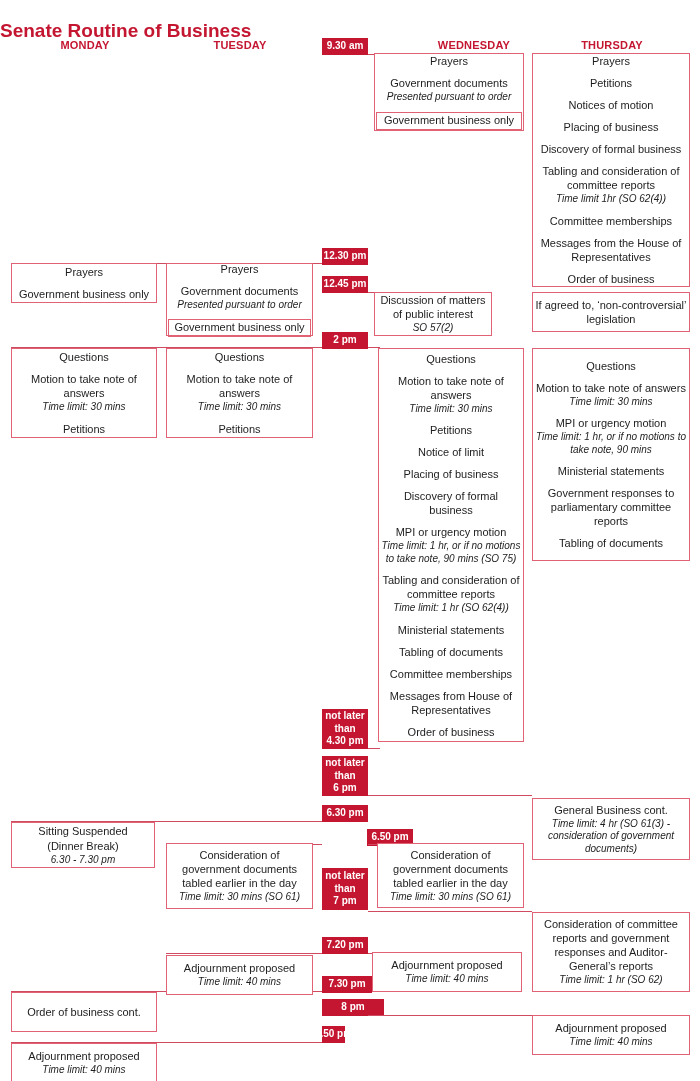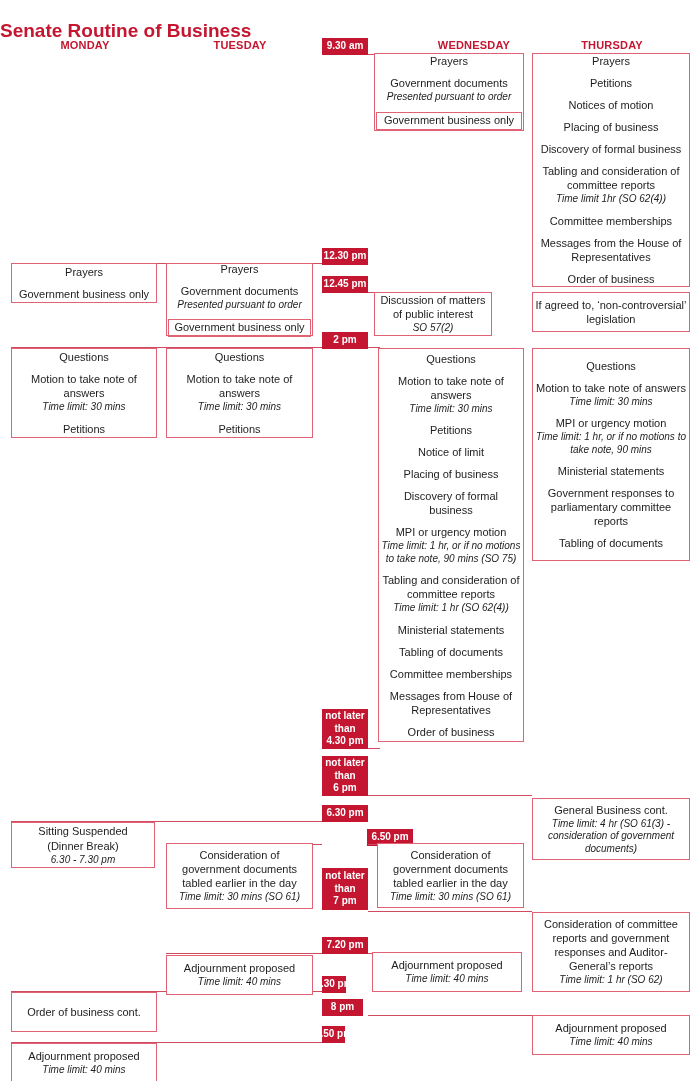--- a/index.html
+++ b/index.html
@@ -81,24 +81,24 @@
       <div class="badge-line">6.50 pm</div>
     </div>
     <div class="badge" style="left: 322px; top: 868px; width: 46px; height: 42px;">
       <div class="badge-line">not later</div>
       <div class="badge-line">than</div>
       <div class="badge-line">7 pm</div>
     </div>
     <div class="badge" style="left: 322px; top: 937px; width: 46px; height: 17px;">
       <div class="badge-line">7.20 pm</div>
     </div>
-    <div class="badge" style="left: 322px; top: 976px; width: 24px; height: 17px;">
+    <div class="badge" style="left: 322px; top: 976px; width: 50px; height: 17px;">
       <div class="badge-line">7.30 pm</div>
     </div>
-    <div class="badge" style="left: 322px; top: 999px; width: 41px; height: 17px;">
+    <div class="badge" style="left: 322px; top: 999px; width: 62px; height: 17px;">
       <div class="badge-line">8 pm</div>
     </div>
     <div class="badge" style="left: 322px; top: 1026px; width: 23px; height: 17px;">
       <div class="badge-line">9.50 pm</div>
     </div>
     <div class="connector" style="left: 368px; top: 54px; width: 8px;"></div>
     <div class="connector" style="left: 11px; top: 263px; width: 311px;"></div>
     <div class="connector" style="left: 368px; top: 292px; width: 8px;"></div>
     <div class="connector" style="left: 11px; top: 347px; width: 311px;"></div>
     <div class="connector" style="left: 368px; top: 347px; width: 12px;"></div>

